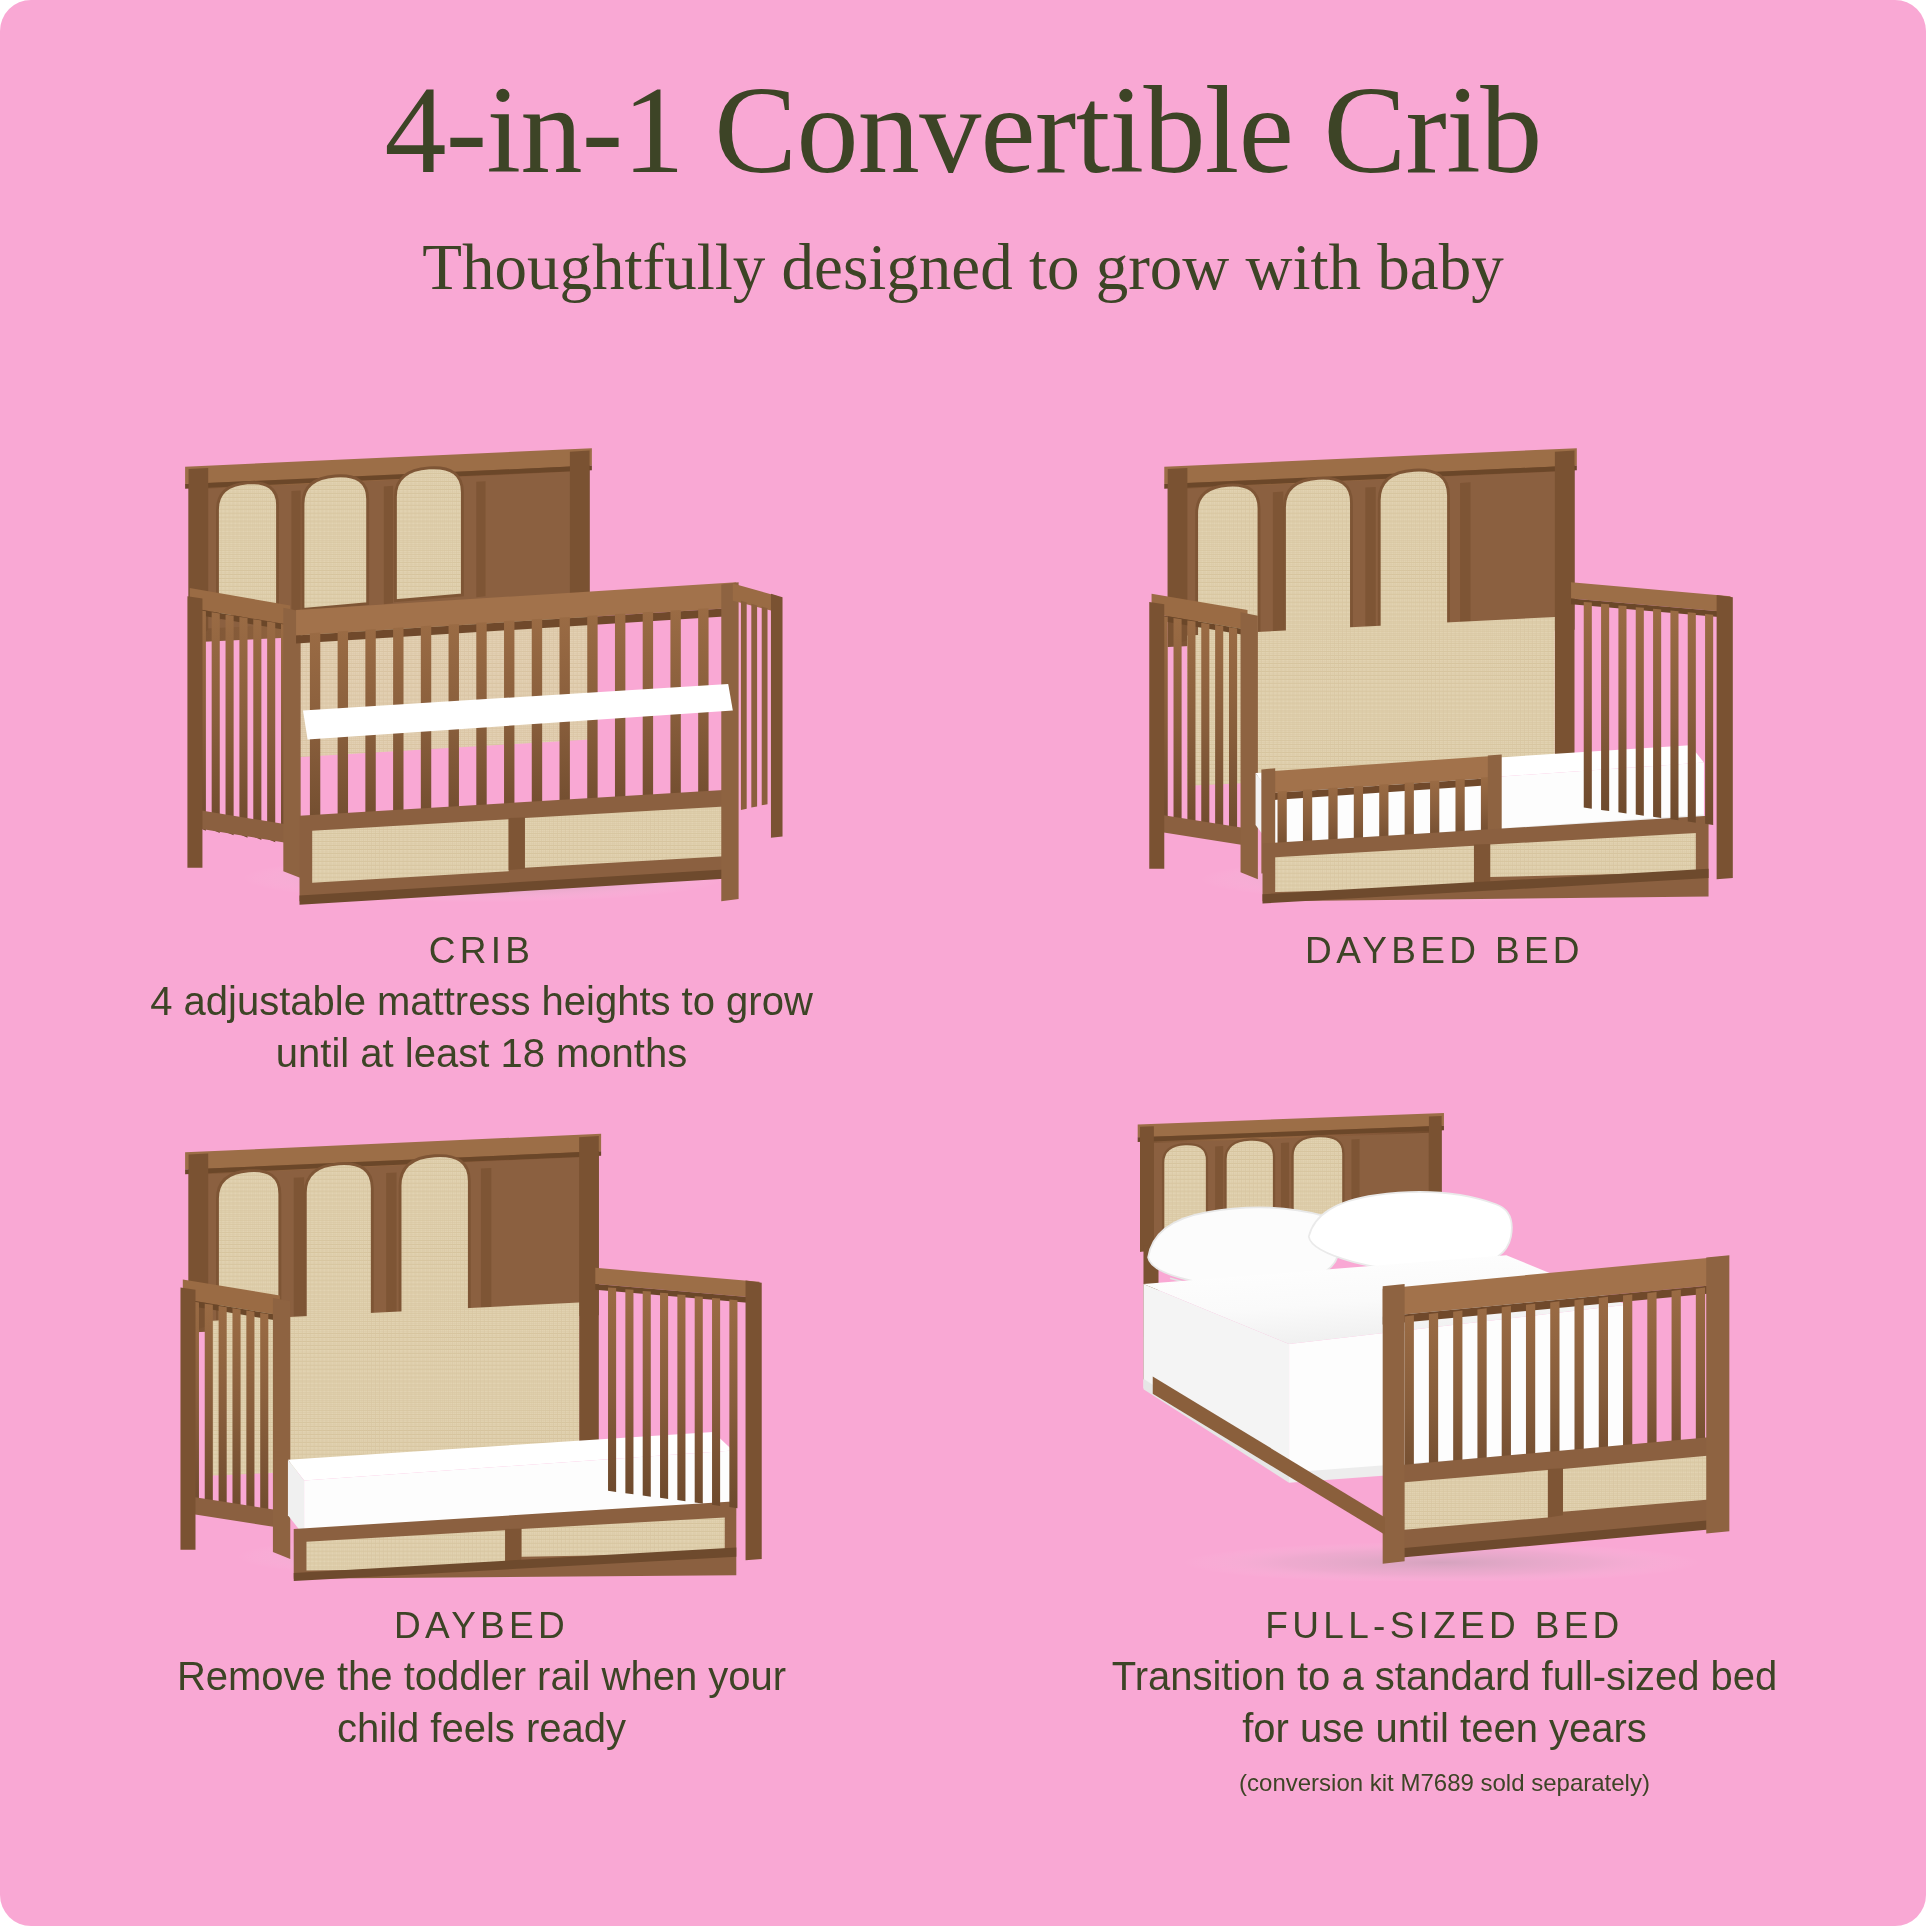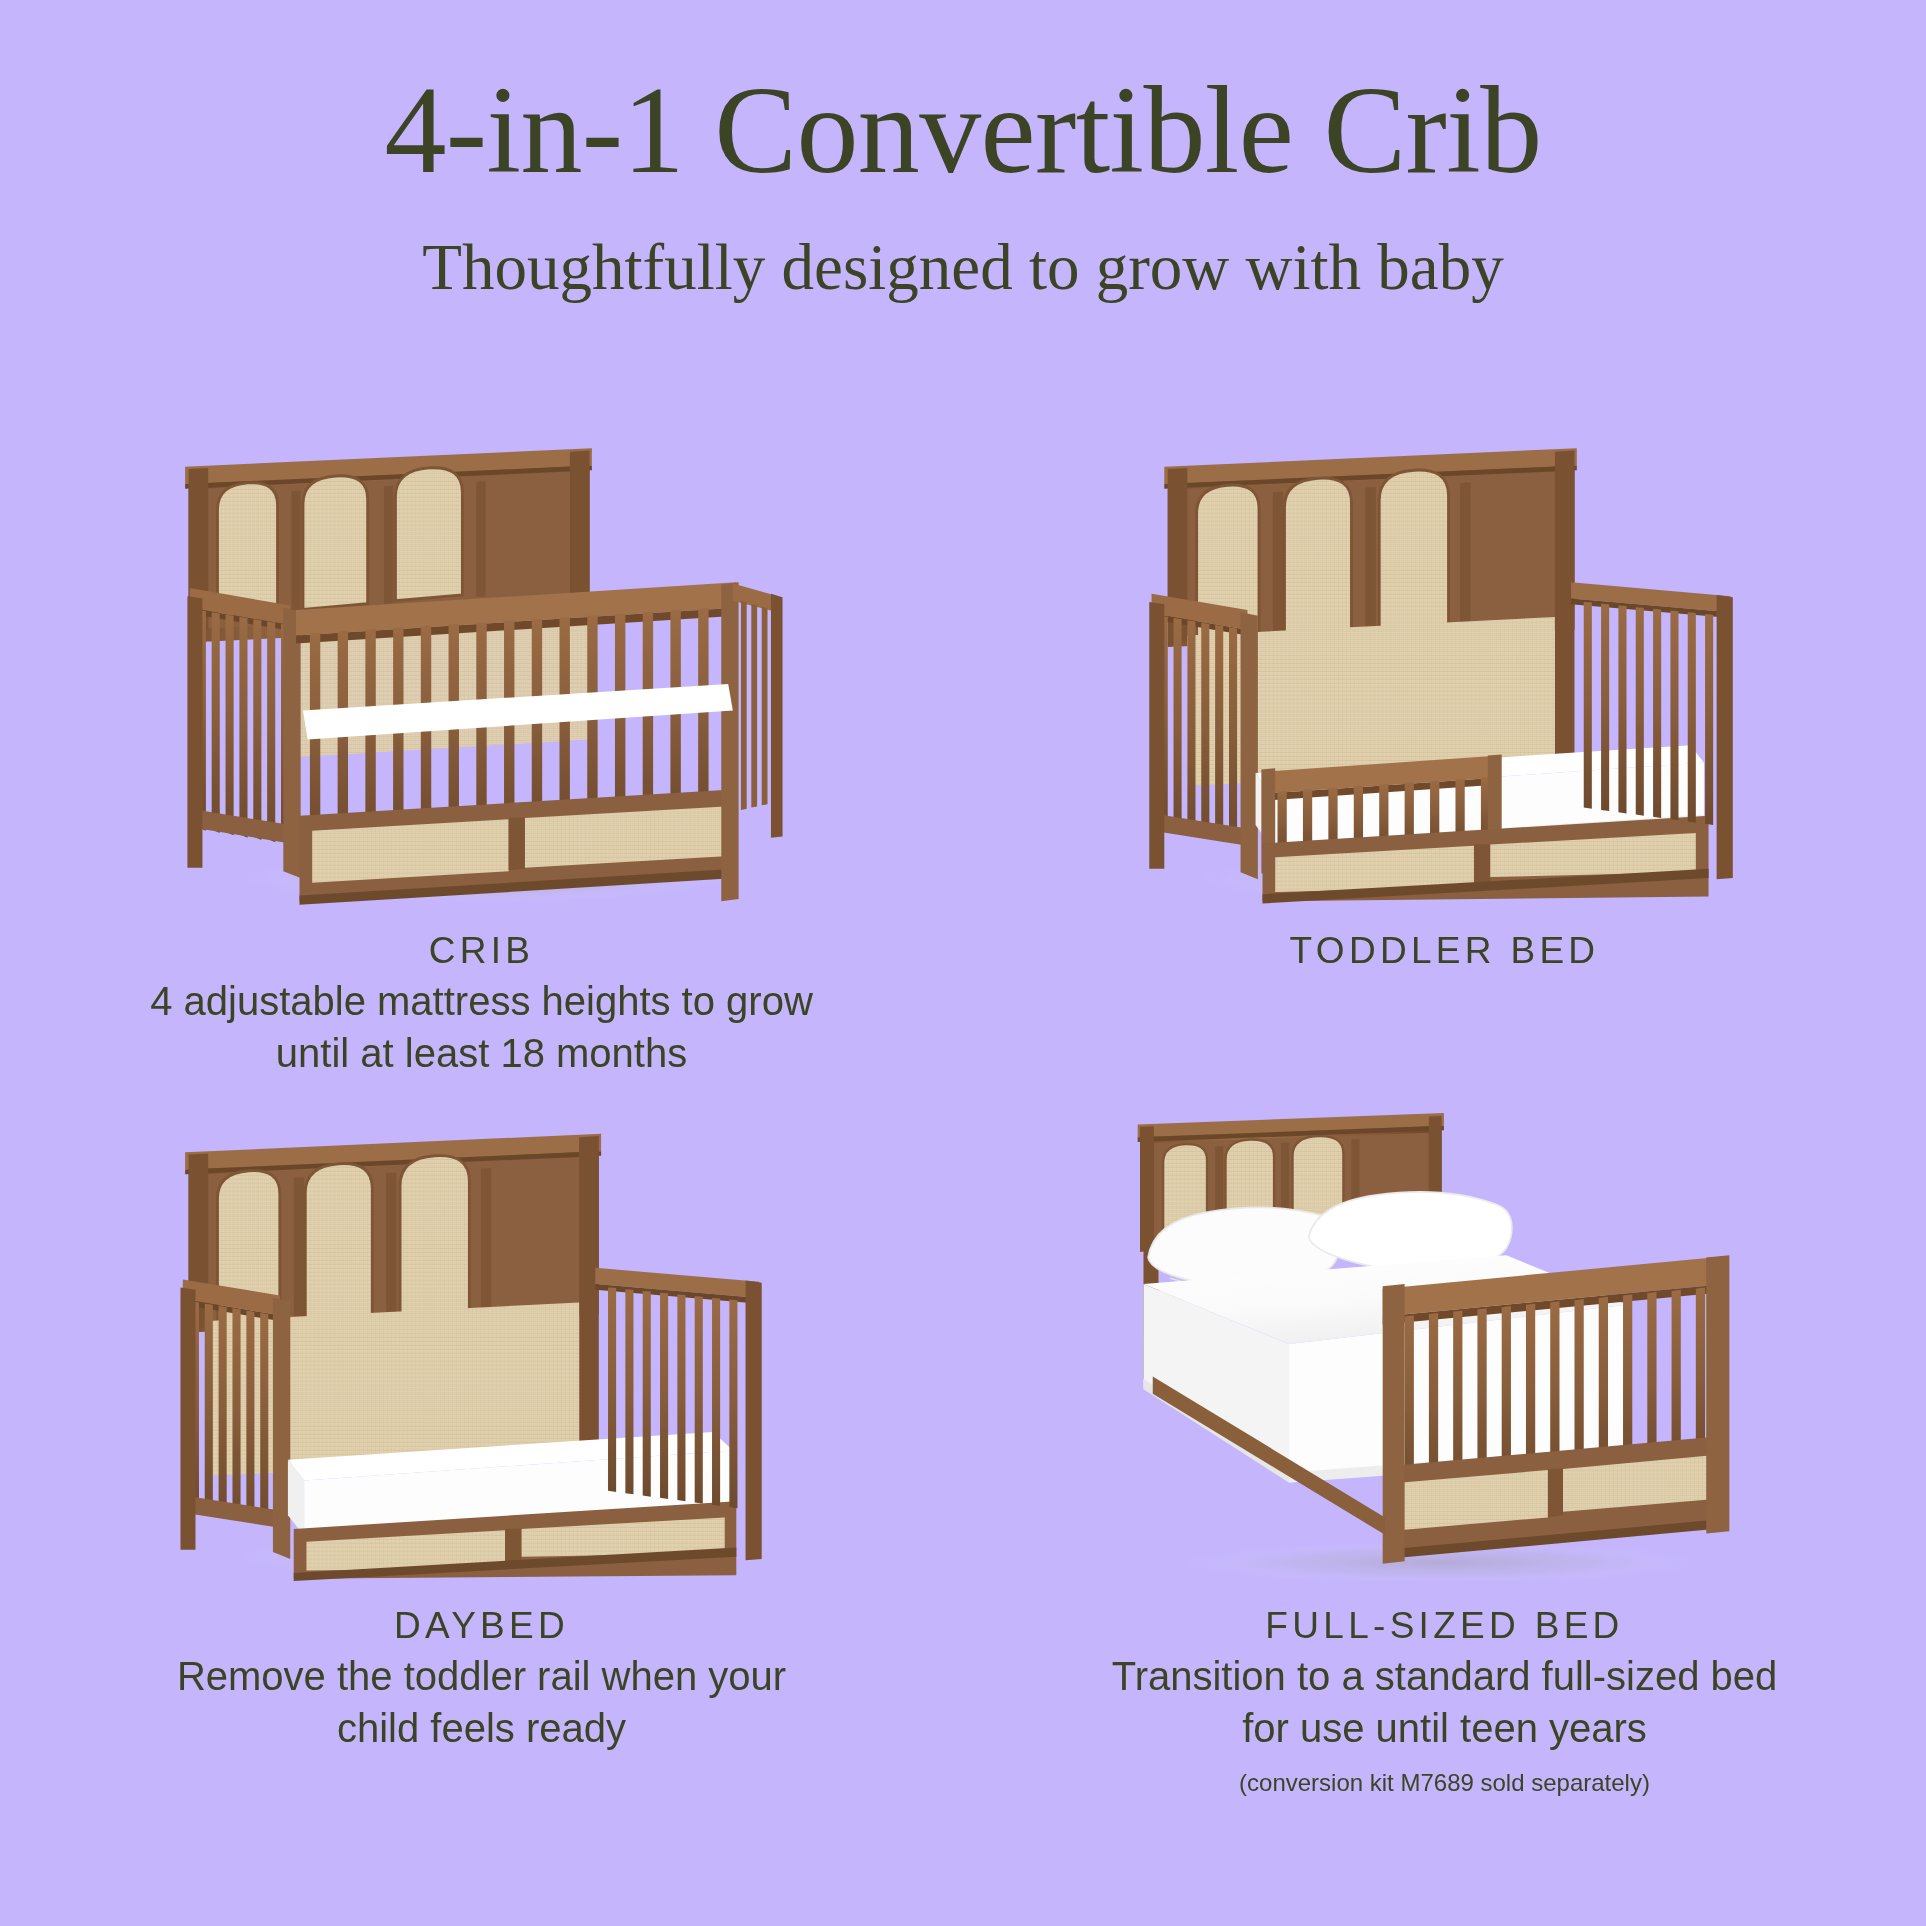--- a/index.html
+++ b/index.html
@@ -14,22 +14,23 @@
   body {
     font-family: "Liberation Sans", sans-serif;
     color: #3D4426;
     -webkit-font-smoothing: antialiased;
   }
 
   .page {
     position: relative;
     width: 1926px;
     height: 1926px;
-    background: #c4b5fd;
+    background: #f9a8d4;
     overflow: hidden;
+    border-radius: 31px;
   }
 
   
   .header {
     position: absolute;
     top: 69px;
     left: 0;
     width: 1926px;
     text-align: center;
   }
@@ -362,21 +363,21 @@
               <path d="M896 291 L910 292 L910 652 L896 650 Z"></path>
               <path d="M926 294 L940 295 L940 656 L926 654 Z"></path>
               <path d="M956 297 L970 298 L970 660 L956 658 Z"></path>
               <path d="M986 300 L1000 301 L1000 664 L986 662 Z"></path>
               <path d="M1016 303 L1030 304 L1030 668 L1016 666 Z"></path>
             </g>
             <path d="M1036 270 L1064 274 L1064 760 L1036 762 Z" fill="#7A5232"></path>
           </g>
         </svg>
       </div>
-      <div class="cap-title">TODDLER BED</div>
+      <div class="cap-title">DAYBED BED</div>
     </div>
 
     <div class="card">
       <div class="figure">
         <svg viewBox="0 0 1130 810" xmlns="http://www.w3.org/2000/svg">
           <defs>
             <linearGradient id="wg3" x1="0" y1="0" x2="1" y2="0">
               <stop offset="0" stop-color="#7B5334"></stop>
               <stop offset="0.35" stop-color="#9A6B44"></stop>
               <stop offset="0.75" stop-color="#86593A"></stop>

